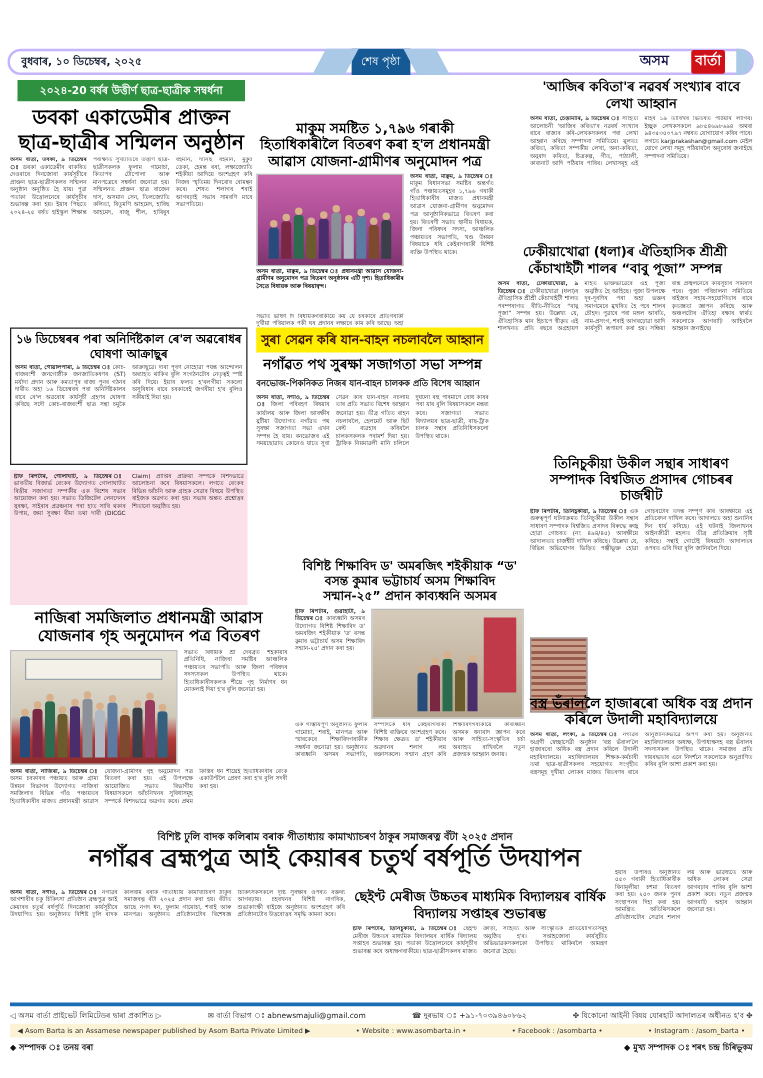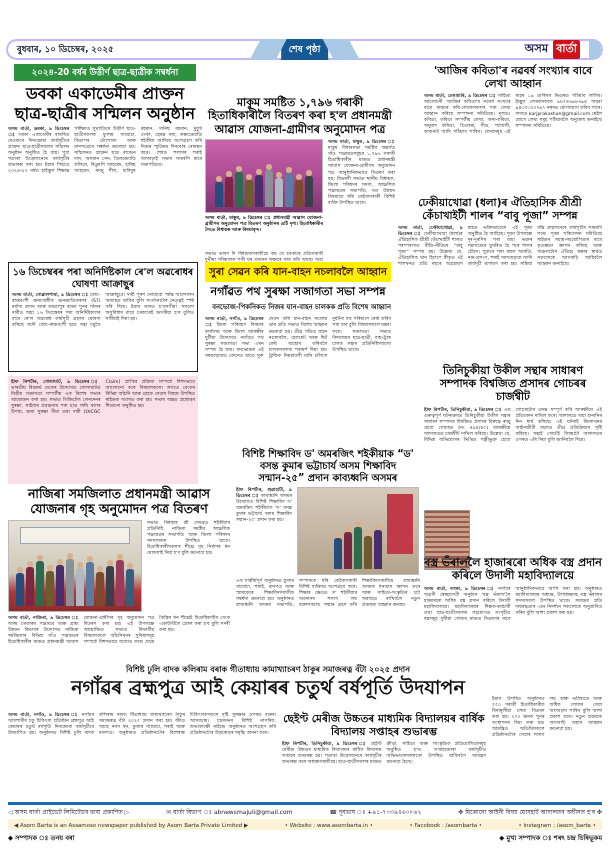--- a/index.html
+++ b/index.html
@@ -6,24 +6,24 @@
   body{width:610px;height:862px;background:#ffffff;font-family:"DejaVu Sans",sans-serif;color:#111;position:relative;overflow:hidden;}
   .page{position:absolute;inset:0;background:#fff;}
   .art,.bar,.foot{position:absolute;}
 
   
   #hdr{left:6px;top:39px;width:597px;height:21px;border:2px solid #c4b5fd;border-radius:12px;background:#fff;display:flex;align-items:center;box-sizing:border-box;}
   #hdr .date{font-size:8.5px;font-weight:bold;color:#101a2e;padding-left:9px;white-space:nowrap;}
   #hdr .center{position:absolute;left:50%;top:-2px;transform:translateX(-50%);height:21px;display:flex;align-items:stretch;}
   #hdr .flank{width:26px;background:#a9c9e6;transform:skewX(-28deg);}
   #hdr .flank.r{transform:skewX(28deg);}
-  #hdr .plabel{background:#155a94;color:#fff;font-size:9px;font-weight:bold;display:flex;align-items:center;padding:0 8px;white-space:nowrap;}
+  #hdr .plabel{background:#155a94;color:#fff;font-size:9px;font-weight:normal;display:flex;align-items:center;padding:0 8px;white-space:nowrap;}
   #hdr .mast{margin-left:auto;display:flex;align-items:center;padding-right:4px;}
   #hdr .mast .mb{font-size:11px;font-weight:bold;color:#14144a;letter-spacing:.2px;}
-  #hdr .mast .mr{font-size:11px;font-weight:bold;color:#fff;background:#d01117;padding:0 3px;margin-left:5px;border-radius:2px;}
+  #hdr .mast .mr{font-size:11px;font-weight:bold;color:#fff;background:#d01117;padding:0 3px;margin-left:18px;border-radius:2px;}
   #hdr .cap{width:12px;height:21px;background:#a9c9e6;border-radius:0 10px 10px 0;margin-left:5px;}
 
   
   .kicker{background:#2e9140;color:#fff;font-weight:bold;font-size:8.5px;text-align:center;padding:1.5px 4px;margin:0 6px 3px 6px;}
   .hl{font-weight:bold;color:#000;text-align:center;line-height:1.22;margin:0 0 3px 0;}
   .body-txt{font-size:4.6px;line-height:1.32;text-align:justify;color:#1d1d1d;overflow:hidden;}
   .dl{font-weight:bold;}
   .dl::after{content:" ";}
   .cols2{column-count:2;column-gap:5px;}
   .cols3{column-count:3;column-gap:5px;}
@@ -66,21 +66,21 @@
   #a5 .hl{font-size:9.5px;}
   #a5 .body-txt{height:72px;}
 
   #a6{left:8px;top:376px;width:190px;height:108px;background:#fbdfe9;box-sizing:border-box;padding:3px;}
   #a6 .hl{font-size:9.5px;}
   #a6 .body-txt{height:70px;}
 
   #a7{left:205px;top:262px;width:186px;height:182px;}
   #a7 .yellow{background:#ffee00;color:#3a0d0d;font-weight:bold;font-size:10px;text-align:center;padding:1.5px 2px;margin-bottom:3px;white-space:nowrap;overflow:hidden;}
   #a7 .hl{font-size:11px;white-space:nowrap;overflow:hidden;}
-  #a7 .sub{font-size:6.8px;font-weight:bold;text-align:right;margin:1px 0 3px 0;white-space:nowrap;overflow:hidden;}
+  #a7 .sub{font-size:6.8px;font-weight:bold;text-align:left;margin:1px 0 3px 0;white-space:nowrap;overflow:hidden;}
   #a7 .body-txt{height:134px;}
 
   #a8{left:8px;top:486px;width:222px;height:174px;}
   #a8 .hl{font-size:12.5px;}
   #a8 .photo{width:134px;height:92px;flex:0 0 auto;}
   #a8 .side{flex:1;height:92px;}
   #a8 .body-txt.bot{height:42px;margin-top:3px;}
 
   #a9{left:236px;top:448px;width:184px;height:212px;}
   #a9 .hl{font-size:9.8px;}

